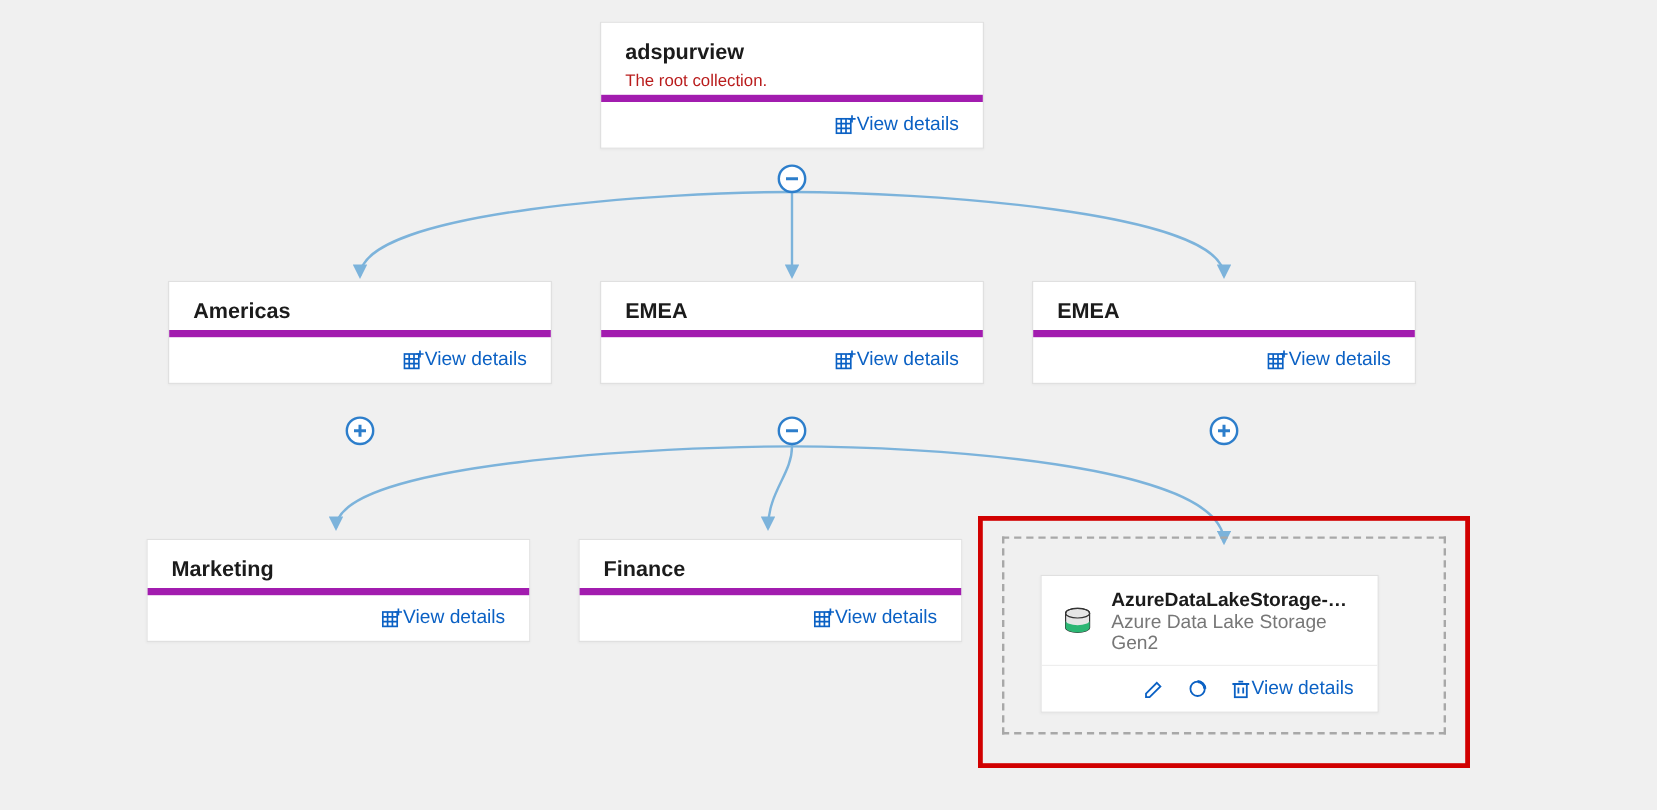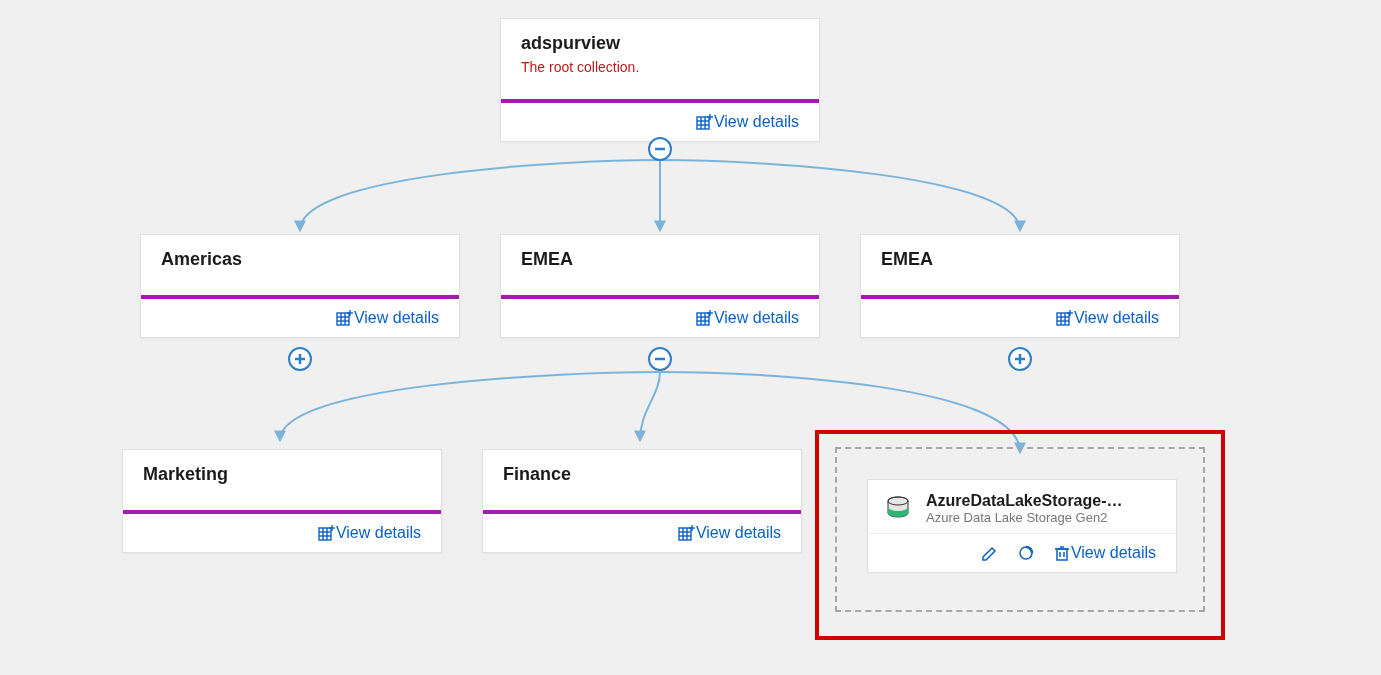--- a/index.html
+++ b/index.html
@@ -25,22 +25,22 @@
   }
   .card {
     position: absolute;
     width: 320px;
     background: #fff;
     border: 1px solid #e0e0e0;
     box-shadow: 0 1px 2px rgba(0,0,0,0.04);
     z-index: 3;
   }
   .card-head {
-    padding: 14px 20px 24px 20px;
-    border-bottom: 4px solid #a21caf;
+    padding: 14px 20px 4px 20px;
+    border-bottom: 6px solid #a21caf;
   }
   .card-title {
     font-size: 18px;
     font-weight: 600;
     color: #1b1b1b;
     line-height: 1.2;
     white-space: nowrap;
     overflow: hidden;
     text-overflow: ellipsis;
   }
@@ -95,41 +95,41 @@
     z-index: 2;
   }
   .highlight-box {
     position: absolute;
     border: 4px solid #d10000;
     z-index: 5;
     pointer-events: none;
   }
   .ds-card {
     background: #fff;
-    width: 310px;
+    width: 282px;
     border: 1px solid #e0e0e0;
     box-shadow: 0 1px 2px rgba(0,0,0,0.04);
   }
   .ds-head {
     display: flex;
     align-items: center;
     gap: 14px;
     padding: 12px 16px 8px 16px;
     border-bottom: 1px solid #eee;
   }
   .ds-title {
     font-size: 16px;
     font-weight: 600;
     color: #1b1b1b;
     white-space: nowrap;
     overflow: hidden;
     text-overflow: ellipsis;
   }
   .ds-sub {
-    font-size: 13px;
+    font-size: 16px;
     color: #777;
   }
   .ds-text { min-width: 0; flex: 1; }
   .arrowhead { fill: #7cb3db; }
   path.conn { stroke: #7cb3db; stroke-width: 2; fill: none; }
 </style>
 </head>
 <body>
 
 <div class="canvas">

